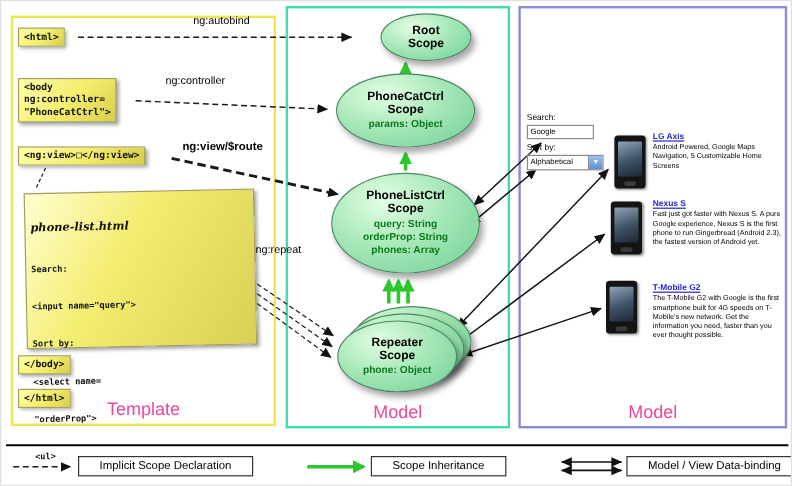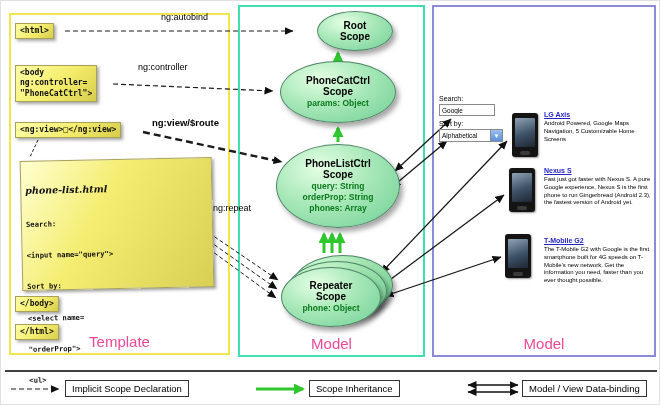--- a/index.html
+++ b/index.html
@@ -87,21 +87,21 @@
   #phone1-name { left:543px; top:110px; }
   #phone2-name { left:543px; top:166px; }
   #phone3-name { left:543px; top:236px; }
   .phone-desc { position:absolute; z-index:10; font-size:6px; line-height:1.3; width:107px; color:#000; }
   #phone1-desc { left:543px; top:119px; }
   #phone2-desc { left:543px; top:175px; }
   #phone3-desc { left:543px; top:245px; }
 
   
   .lgbox { position:absolute; z-index:10; border:1px solid #333; background:#fff;
-           font-size:9.5px; padding:2px 6px; white-space:nowrap; }
+           font-size:9.5px; padding:2px 17px; white-space:nowrap; }
   #lg1 { left:64px;  top:379px; }
   #lg2 { left:308px; top:379px; }
   #lg3 { left:521px; top:379px; }
 </style>
 </head>
 <body>
 
 <div class="canvas">
 
   <svg id="arrows" width="660" height="405">

